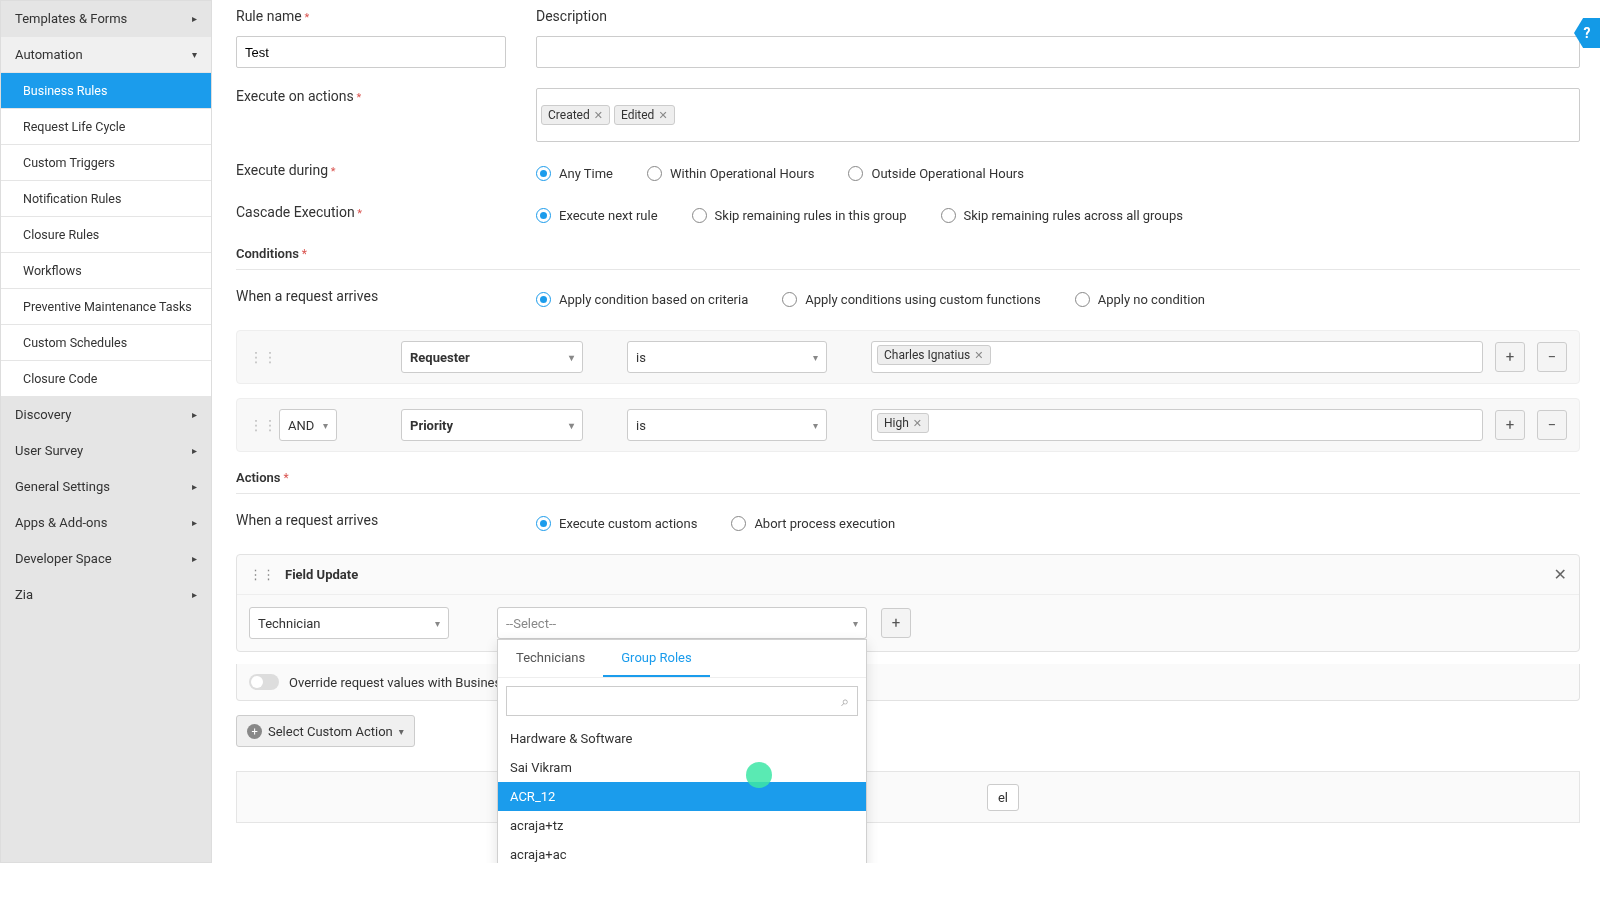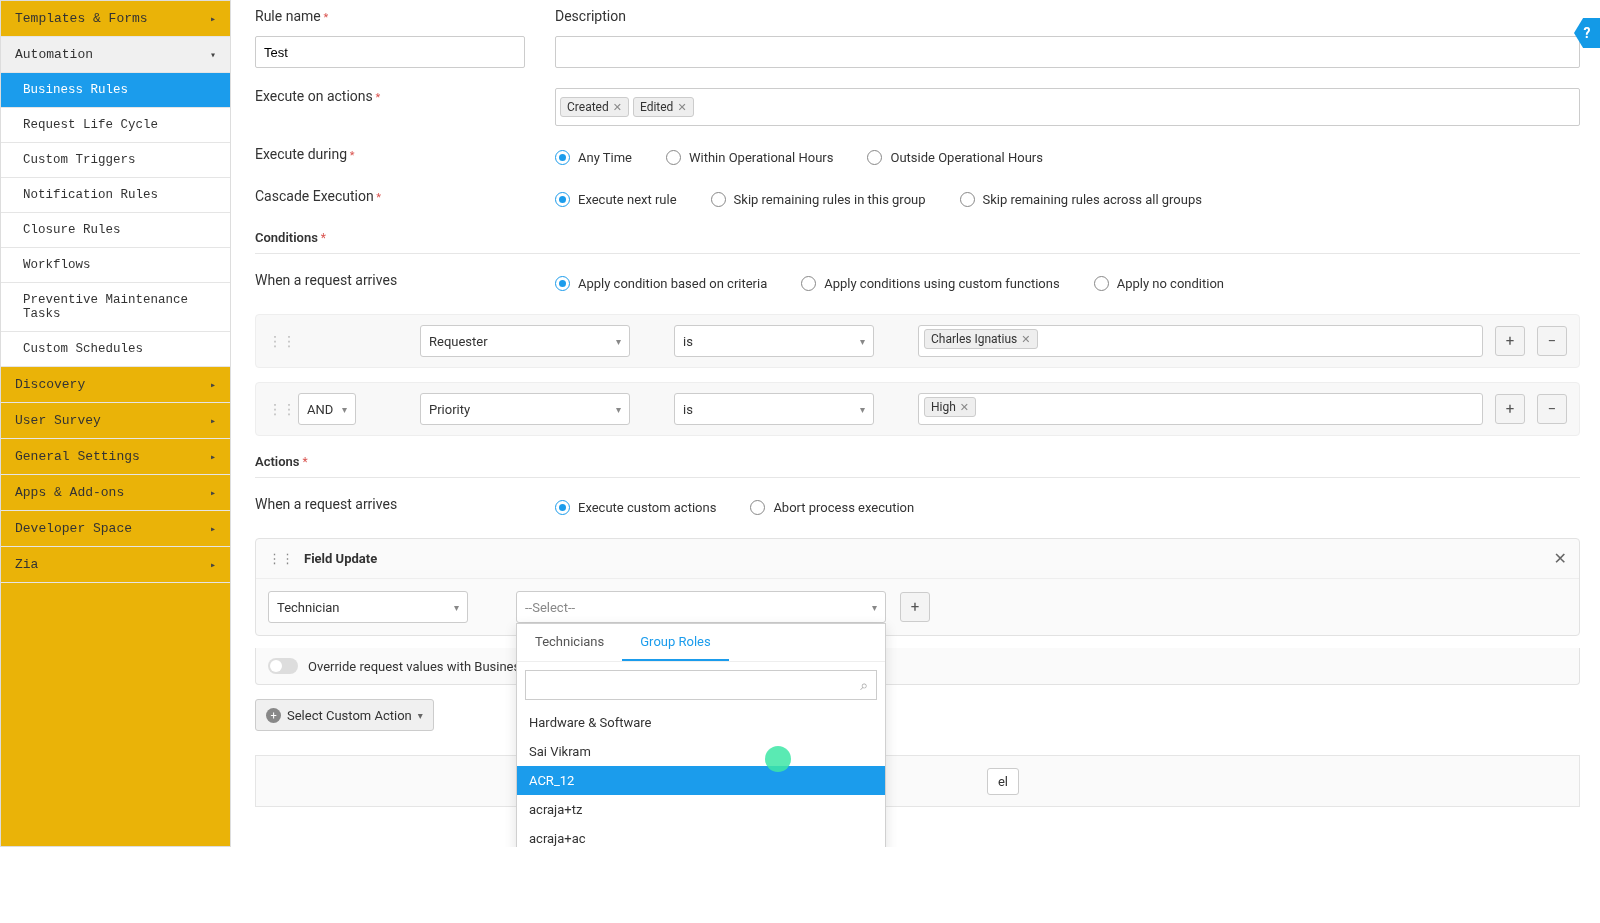--- a/index.html
+++ b/index.html
@@ -1,48 +1,48 @@
 <!DOCTYPE html>
 <html><head>
 <meta charset="utf-8">
 <style>
 * { box-sizing: border-box; margin: 0; padding: 0; }
 body { font-family: -apple-system, BlinkMacSystemFont, "Segoe UI", Roboto, Arial, sans-serif; font-size: 13px; color: #333; background: #fff; }
 .page { display: flex; position: relative; }
-.sidebar { width: 231px; background: #eab308; border: 1px solid #ddd; min-height: 660px; font-family: Liberation Mono, monospace; }
+.sidebar { width: 212px; background: #e5e5e5; border: 1px solid #ddd; min-height: 660px; }
 .side-item { display: flex; justify-content: space-between; align-items: center; padding: 10px 14px; font-size: 13px; cursor: pointer; border-bottom: 1px solid #e5e5e5; }
 .side-item.expanded { background: #f0f0f0; }
 .side-sub { background: #fff; }
 .side-sub .side-item { padding-left: 22px; background: #fff; font-size: 12.5px; }
 .side-sub .side-item.active { background: #1b9cec; color: #fff; }
 .chev { font-size: 10px; color: #444; }
 .main { flex: 1; padding: 8px 20px 40px 24px; position: relative; }
 .form-row { display: flex; margin-bottom: 20px; }
 .col-left { width: 300px; }
 .col-right { flex: 1; }
 .label { font-size: 14px; color: #333; margin-bottom: 6px; display: block; }
 .req::after { content: ' *'; color: #d9534f; font-size: 11px; }
 .input { width: 100%; height: 32px; border: 1px solid #ccc; border-radius: 2px; padding: 0 8px; font-size: 13px; }
 .input-sm { width: 270px; }
-.tag-box { min-height: 32px; border: 1px solid #ccc; border-radius: 2px; padding: 8px 4px; display: flex; gap: 4px; align-items: center; }
+.tag-box { min-height: 32px; border: 1px solid #ccc; border-radius: 2px; padding: 16px 4px; display: flex; gap: 4px; align-items: center; }
 .tag { background: #eee; border: 1px solid #ccc; border-radius: 3px; padding: 2px 6px; font-size: 12px; display: inline-flex; align-items: center; gap: 4px; }
 .tag-x { color: #888; font-size: 11px; cursor: pointer; }
 .radio-row { display: flex; gap: 34px; align-items: center; margin-top: 4px; }
 .radio-item { display: inline-flex; align-items: center; gap: 8px; font-size: 13px; }
 .radio { width: 15px; height: 15px; border: 1.5px solid #888; border-radius: 50%; display: inline-flex; align-items: center; justify-content: center; }
 .radio.on { border-color: #1b9cec; }
 .radio.on::after { content: ''; width: 7px; height: 7px; background: #1b9cec; border-radius: 50%; }
 .section-header { font-weight: 600; font-size: 13px; margin: 18px 0 4px; }
 .section-header.req::after { content: ' *'; color: #d9534f; font-size: 12px; font-weight: normal; }
 hr.sep { border: none; border-top: 1px solid #e6e6e6; margin: 8px 0 18px; }
 .cond-row { background: #f8f8f8; border: 1px solid #eee; border-radius: 4px; padding: 10px 12px; display: flex; align-items: center; gap: 12px; margin-bottom: 14px; }
 .drag-handle { color: #bbb; font-size: 14px; width: 18px; text-align: center; cursor: grab; }
 .select { height: 32px; border: 1px solid #ccc; border-radius: 3px; background: #fff; padding: 0 8px; font-size: 13px; display: flex; align-items: center; justify-content: space-between; gap: 6px; cursor: pointer; }
 .select .caret { color: #888; font-size: 10px; }
-.sel-w1 { width: 210px; }
+.sel-w1 { width: 182px; font-weight: bold; }
 .sel-w2 { width: 200px; }
 .sel-and { width: 58px; }
 .val-box { flex: 1; min-height: 32px; border: 1px solid #ccc; border-radius: 3px; background: #fff; padding: 3px 5px; display: flex; align-items: flex-start; }
 .sq-btn { width: 30px; height: 30px; border: 1px solid #ccc; background: #f4f4f4; border-radius: 3px; font-size: 15px; color: #555; display: inline-flex; align-items: center; justify-content: center; cursor: pointer; }
 .actions-box { border: 1px solid #e2e2e2; border-radius: 4px; background: #fafafa; padding: 0; margin-bottom: 12px; }
 .actions-head { display: flex; justify-content: space-between; align-items: center; padding: 10px 12px; border-bottom: 1px solid #eee; }
 .actions-head-left { display: flex; align-items: center; gap: 10px; }
 .dots3 { color: #888; font-size: 13px; }
 .close-x { color: #666; font-size: 16px; cursor: pointer; }
 .actions-body { padding: 12px; display: flex; gap: 14px; align-items: center; position: relative; }
@@ -83,20 +83,21 @@
     </div>
     <div class="side-sub" id="auto-sub">
         <div class="side-item active">Business Rules</div>
         <div class="side-item">Request Life Cycle</div>
         <div class="side-item">Custom Triggers</div>
         <div class="side-item">Notification Rules</div>
         <div class="side-item">Closure Rules</div>
         <div class="side-item">Workflows</div>
         <div class="side-item">Preventive Maintenance Tasks</div>
         <div class="side-item">Custom Schedules</div>
+        <div class="side-item">Closure Code</div>
       </div>
     <div id="bottom-items">
         <div class="side-item">
           <span>Discovery</span>
           <span class="chev">▸</span>
         </div>
         <div class="side-item">
           <span>User Survey</span>
           <span class="chev">▸</span>
         </div>

